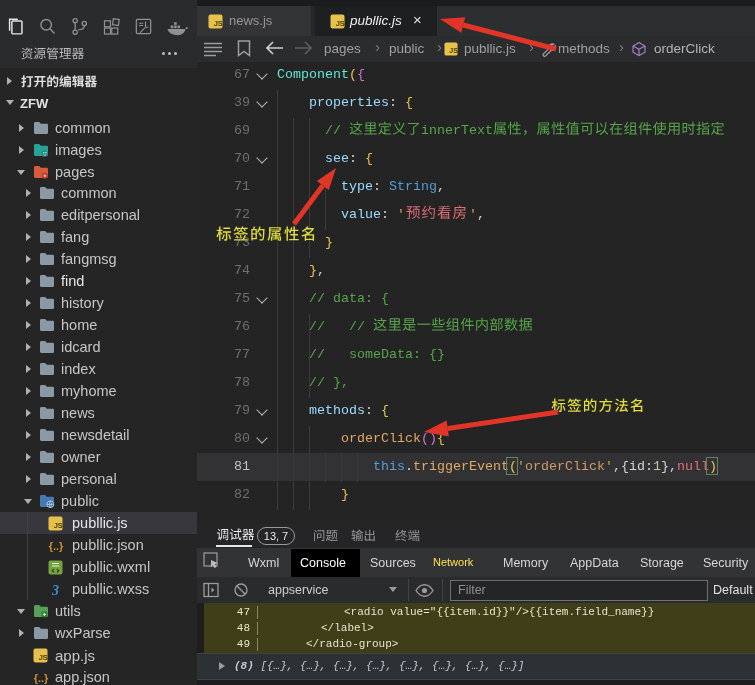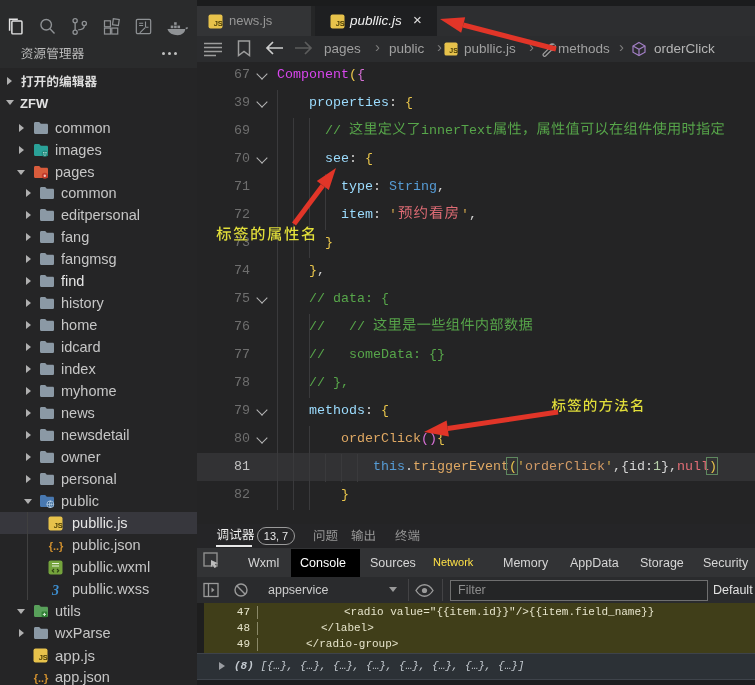--- a/index.html
+++ b/index.html
@@ -176,21 +176,21 @@
 <div class="abs" style="left:61px;top:493px;font-size:14.5px;color:#c6c6c6">public</div>
 <div class="trow" style="top:512px;background:#37373d"></div>
 <div class="abs" style="left:48px;top:516px"><svg width="15" height="15" viewBox="0 0 15 15">
         <rect x=".5" y=".5" width="14" height="14" rx="2" fill="#e7c24b"></rect>
         <text x="10.3" y="12" font-family="Liberation Sans" font-size="7.5" font-weight="bold" fill="#4a3d05" text-anchor="middle">JS</text>
       </svg></div>
 <div class="abs" style="left:72px;top:515px;font-size:14.5px;color:#e6e6e6">publlic.js</div>
 <div class="abs" style="left:48px;top:538px"><svg width="16" height="15" viewBox="0 0 16 15">
         <text x="8" y="11.5" font-family="Liberation Sans" font-size="11" font-weight="bold" fill="#cf8f2e" text-anchor="middle">{..}</text>
       </svg></div>
-<div class="abs" style="left:72px;top:537px;font-size:14.5px;color:#c6c6c6">public.json</div>
+<div class="abs" style="left:72px;top:537px;font-size:14.5px;color:#c6c6c6">publlic.json</div>
 <div class="abs" style="left:48px;top:560px"><svg width="15" height="15" viewBox="0 0 15 15">
         <rect x=".5" y=".5" width="14" height="14" rx="2" fill="#74a33c"></rect>
         <path d="M4 3.5h7M4 6h7" stroke="#e6f0d8" stroke-width="1.2"></path>
         <path d="M6 9 4.3 10.7 6 12.4M9 9l1.7 1.7L9 12.4" stroke="#2f4214" stroke-width="1.2" fill="none"></path>
       </svg></div>
 <div class="abs" style="left:72px;top:559px;font-size:14.5px;color:#c6c6c6">publlic.wxml</div>
 <div class="abs" style="left:48px;top:582px"><svg width="15" height="15" viewBox="0 0 15 15">
         <text x="7.5" y="12.5" font-family="Liberation Serif" font-size="14" font-weight="bold" font-style="italic" fill="#3d8fd1" text-anchor="middle">3</text>
       </svg></div>
 <div class="abs" style="left:72px;top:581px;font-size:14.5px;color:#c6c6c6">publlic.wxss</div>
@@ -291,21 +291,21 @@
 <div class="chev" style="left:258px;top:434px"></div>
 <div class="guide" style="left:277px;top:90px;height:420px"></div>
 <div class="guide" style="left:293px;top:118px;height:392px"></div>
 <div class="guide" style="left:309px;top:118px;height:140px"></div>
 <div class="guide" style="left:309px;top:314px;height:84px"></div>
 <div class="guide" style="left:309px;top:426px;height:84px"></div>
 <div class="guide" style="left:325px;top:174px;height:56px"></div>
 <div class="guide" style="left:325px;top:454px;height:28px"></div>
 <div class="guide" style="left:341px;top:454px;height:28px"></div>
 <div class="guide" style="left:357px;top:454px;height:28px"></div>
-<div class="cl" style="top:61px"><span style="color:#d946ef">Component</span><span style="color:#e9c54b">(</span><span style="color:#d670d6">{</span></div>
+<div class="cl" style="top:61px"><span style="color:#5eead4">Component</span><span style="color:#e9c54b">(</span><span style="color:#d670d6">{</span></div>
 <div class="cl" style="top:89px"><span style="color:#d4d4d4">    </span><span style="color:#9cdcfe">properties</span><span style="color:#d4d4d4">: </span><span style="color:#e9c54b">{</span></div>
 <div class="cl" style="top:117px"><span style="color:#d4d4d4">      </span><span style="color:#57a64a">// </span><span style="display:inline-block;vertical-align:-3px;width:72px"><svg width="72" height="16" viewBox="0 0 72.50 15.62" style="display:block">
           <path transform="translate(0.0,12.5) scale(0.01420,-0.01420)" d="M61 757C114 710 175 643 203 598L265 642C236 687 173 752 119 796ZM251 463H49V393H179V102C135 86 85 48 36 1L89 -72C137 -15 186 37 220 37C242 37 273 10 315 -13C384 -50 469 -60 588 -60C689 -60 860 -54 939 -49C940 -25 953 13 962 35C861 23 703 16 590 16C482 16 393 22 330 57C294 76 272 93 251 103ZM326 512C405 458 492 393 576 328C501 252 407 196 290 155C304 139 327 106 335 89C455 137 554 200 633 283C720 213 798 145 850 92L908 148C852 201 770 269 680 338C739 414 785 505 818 613H945V684H620L670 702C657 741 624 801 595 846L523 823C550 780 579 723 592 684H295V613H739C711 523 672 447 622 382C539 444 454 506 378 557Z" fill="#57a64a"></path>
           <path transform="translate(14.5,12.5) scale(0.01420,-0.01420)" d="M229 544H468V416H229ZM540 544H783V416H540ZM229 732H468V607H229ZM540 732H783V607H540ZM122 233V163H463V19H54V-51H948V19H544V163H894V233H544V349H861V800H154V349H463V233Z" fill="#57a64a"></path>
           <path transform="translate(29.0,12.5) scale(0.01420,-0.01420)" d="M224 378C203 197 148 54 36 -33C54 -44 85 -69 97 -83C164 -25 212 51 247 144C339 -29 489 -64 698 -64H932C935 -42 949 -6 960 12C911 11 739 11 702 11C643 11 588 14 538 23V225H836V295H538V459H795V532H211V459H460V44C378 75 315 134 276 239C286 280 294 324 300 370ZM426 826C443 796 461 758 472 727H82V509H156V656H841V509H918V727H558C548 760 522 810 500 847Z" fill="#57a64a"></path>
           <path transform="translate(43.5,12.5) scale(0.01420,-0.01420)" d="M413 819C449 744 494 642 512 576L580 604C560 670 516 768 478 844ZM792 767C730 575 638 405 503 268C377 395 279 553 214 725L145 703C218 516 318 349 447 214C338 118 203 40 36 -15C50 -31 68 -60 77 -79C249 -19 388 62 501 162C616 56 752 -27 910 -79C922 -59 945 -28 962 -12C808 35 672 114 558 216C701 361 798 539 869 743Z" fill="#57a64a"></path>
           <path transform="translate(58.0,12.5) scale(0.01420,-0.01420)" d="M97 762V688H745C670 617 560 539 464 491V18C464 1 458 -5 436 -5C413 -7 336 -7 253 -4C265 -26 279 -58 283 -80C385 -80 451 -79 490 -68C530 -56 543 -33 543 17V453C668 521 804 626 893 723L834 766L817 762Z" fill="#57a64a"></path>
         </svg></span><span style="color:#57a64a">innerText</span><span style="display:inline-block;vertical-align:-3px;width:232px"><svg width="232" height="16" viewBox="0 0 232.00 15.62" style="display:block">
           <path transform="translate(0.0,12.5) scale(0.01420,-0.01420)" d="M214 736H811V647H214ZM140 796V504C140 344 131 121 32 -36C51 -43 84 -62 98 -74C200 90 214 334 214 504V587H886V796ZM360 381H537V310H360ZM605 381H787V310H605ZM668 120 698 76 605 73V150H832V-12C832 -22 829 -26 817 -26C805 -27 768 -27 724 -25C731 -41 740 -62 743 -79C806 -79 847 -79 871 -70C896 -60 902 -45 902 -12V204H605V261H858V429H605V488C694 495 778 505 843 517L798 563C678 540 453 527 271 524C278 511 285 489 287 475C366 475 453 478 537 483V429H292V261H537V204H252V-81H321V150H537V71L361 65L365 8C463 12 596 19 729 26L755 -22L802 -4C784 32 746 91 713 134Z" fill="#57a64a"></path>
           <path transform="translate(14.5,12.5) scale(0.01420,-0.01420)" d="M172 840V-79H247V840ZM80 650C73 569 55 459 28 392L87 372C113 445 131 560 137 642ZM254 656C283 601 313 528 323 483L379 512C368 554 337 625 307 679ZM334 27V-44H949V27H697V278H903V348H697V556H925V628H697V836H621V628H497C510 677 522 730 532 782L459 794C436 658 396 522 338 435C356 427 390 410 405 400C431 443 454 496 474 556H621V348H409V278H621V27Z" fill="#57a64a"></path>
@@ -319,21 +319,21 @@
           <path transform="translate(130.5,12.5) scale(0.01420,-0.01420)" d="M48 58 63 -14C157 10 282 42 401 73L394 137C266 106 134 76 48 58ZM481 790V11H380V-58H959V11H872V790ZM553 11V207H798V11ZM553 466H798V274H553ZM553 535V721H798V535ZM66 423C81 430 105 437 242 454C194 388 150 335 130 315C97 278 71 253 49 249C58 231 69 197 73 182C94 194 129 204 401 259C400 274 400 302 402 321L182 281C265 370 346 480 415 591L355 628C334 591 311 555 288 520L143 504C207 590 269 701 318 809L250 840C205 719 126 588 102 555C79 521 60 497 42 493C50 473 62 438 66 423Z" fill="#57a64a"></path>
           <path transform="translate(145.0,12.5) scale(0.01420,-0.01420)" d="M317 341V268H604V-80H679V268H953V341H679V562H909V635H679V828H604V635H470C483 680 494 728 504 775L432 790C409 659 367 530 309 447C327 438 359 420 373 409C400 451 425 504 446 562H604V341ZM268 836C214 685 126 535 32 437C45 420 67 381 75 363C107 397 137 437 167 480V-78H239V597C277 667 311 741 339 815Z" fill="#57a64a"></path>
           <path transform="translate(159.5,12.5) scale(0.01420,-0.01420)" d="M599 836V729H321V660H599V562H350V285H594C587 230 572 178 540 131C487 168 444 213 413 265L350 244C387 180 436 126 495 81C449 39 381 4 284 -21C300 -37 321 -66 330 -83C434 -52 506 -10 557 39C658 -22 784 -62 927 -82C937 -60 956 -31 972 -14C828 2 702 37 601 92C641 151 659 216 667 285H929V562H672V660H962V729H672V836ZM420 499H599V394L598 349H420ZM672 499H857V349H671L672 394ZM278 842C219 690 122 542 21 446C34 428 55 389 63 372C101 410 138 454 173 503V-84H245V612C284 679 320 749 348 820Z" fill="#57a64a"></path>
           <path transform="translate(174.0,12.5) scale(0.01420,-0.01420)" d="M153 770V407C153 266 143 89 32 -36C49 -45 79 -70 90 -85C167 0 201 115 216 227H467V-71H543V227H813V22C813 4 806 -2 786 -3C767 -4 699 -5 629 -2C639 -22 651 -55 655 -74C749 -75 807 -74 841 -62C875 -50 887 -27 887 22V770ZM227 698H467V537H227ZM813 698V537H543V698ZM227 466H467V298H223C226 336 227 373 227 407ZM813 466V298H543V466Z" fill="#57a64a"></path>
           <path transform="translate(188.5,12.5) scale(0.01420,-0.01420)" d="M474 452C527 375 595 269 627 208L693 246C659 307 590 409 536 485ZM324 402V174H153V402ZM324 469H153V688H324ZM81 756V25H153V106H394V756ZM764 835V640H440V566H764V33C764 13 756 6 736 6C714 4 640 4 562 7C573 -15 585 -49 590 -70C690 -70 754 -69 790 -56C826 -44 840 -22 840 33V566H962V640H840V835Z" fill="#57a64a"></path>
           <path transform="translate(203.0,12.5) scale(0.01420,-0.01420)" d="M837 781C761 747 634 712 515 687V836H441V552C441 465 472 443 588 443C612 443 796 443 821 443C920 443 945 476 956 610C935 614 903 626 887 637C881 529 872 511 817 511C777 511 622 511 592 511C527 511 515 518 515 552V625C645 650 793 684 894 725ZM512 134H838V29H512ZM512 195V295H838V195ZM441 359V-79H512V-33H838V-75H912V359ZM184 840V638H44V567H184V352L31 310L53 237L184 276V8C184 -6 178 -10 165 -11C152 -11 111 -11 65 -10C74 -30 85 -61 88 -79C155 -80 195 -77 222 -66C248 -54 257 -34 257 9V298L390 339L381 409L257 373V567H376V638H257V840Z" fill="#57a64a"></path>
           <path transform="translate(217.5,12.5) scale(0.01420,-0.01420)" d="M224 378C203 197 148 54 36 -33C54 -44 85 -69 97 -83C164 -25 212 51 247 144C339 -29 489 -64 698 -64H932C935 -42 949 -6 960 12C911 11 739 11 702 11C643 11 588 14 538 23V225H836V295H538V459H795V532H211V459H460V44C378 75 315 134 276 239C286 280 294 324 300 370ZM426 826C443 796 461 758 472 727H82V509H156V656H841V509H918V727H558C548 760 522 810 500 847Z" fill="#57a64a"></path>
         </svg></span></div>
 <div class="cl" style="top:173px"><span style="color:#d4d4d4">        </span><span style="color:#9cdcfe">type</span><span style="color:#d4d4d4">: </span><span style="color:#569cd6">String</span><span style="color:#d4d4d4">,</span></div>
 <div class="cl" style="top:145px"><span style="color:#d4d4d4">      </span><span style="color:#9cdcfe">see</span><span style="color:#d4d4d4">: </span><span style="color:#e9c54b">{</span></div>
-<div class="cl" style="top:201px"><span style="color:#d4d4d4">        </span><span style="color:#9cdcfe">item</span><span style="color:#d4d4d4">: </span><span style="color:#c8a04a">'</span><span style="display:inline-block;vertical-align:-3px;width:64px"><svg width="64" height="16" viewBox="0 0 64.00 16.50" style="display:block">
+<div class="cl" style="top:201px"><span style="color:#d4d4d4">        </span><span style="color:#9cdcfe">value</span><span style="color:#d4d4d4">: </span><span style="color:#c8a04a">'</span><span style="display:inline-block;vertical-align:-3px;width:64px"><svg width="64" height="16" viewBox="0 0 64.00 16.50" style="display:block">
           <path transform="translate(0.0,13.2) scale(0.01500,-0.01500)" d="M670 495V295C670 192 647 57 410 -21C427 -35 447 -60 456 -75C710 18 741 168 741 294V495ZM725 88C788 38 869 -34 908 -79L960 -26C920 17 837 86 775 134ZM88 608C149 567 227 512 282 470H38V403H203V10C203 -3 199 -6 184 -7C170 -7 124 -7 72 -6C83 -27 93 -57 96 -78C165 -78 210 -77 238 -65C267 -53 275 -32 275 8V403H382C364 349 344 294 326 256L383 241C410 295 441 383 467 460L420 473L409 470H341L361 496C338 514 306 538 270 562C329 615 394 692 437 764L391 796L378 792H59V725H328C297 680 256 631 218 598L129 656ZM500 628V152H570V559H846V154H919V628H724L759 728H959V796H464V728H677C670 695 661 659 652 628Z" fill="#e06c75"></path>
           <path transform="translate(16.0,13.2) scale(0.01500,-0.01500)" d="M40 53 52 -20C154 1 293 29 427 56L422 122C281 95 135 68 40 53ZM498 415C571 350 655 258 691 196L747 243C709 306 624 394 549 457ZM61 424C76 432 101 437 231 452C185 388 142 337 123 317C91 281 66 256 44 252C53 233 64 199 68 184C91 196 127 204 413 252C410 267 409 295 410 316L174 281C256 369 338 479 408 590L345 628C325 591 301 553 277 518L140 505C204 590 267 699 317 807L246 836C199 716 121 589 97 556C73 522 55 500 36 495C45 476 57 440 61 424ZM566 840C534 704 478 568 409 481C426 471 458 450 472 439C502 480 530 530 555 586H849C838 193 824 43 794 10C783 -3 772 -7 753 -6C729 -6 672 -6 609 0C623 -21 632 -51 633 -72C689 -76 747 -77 780 -73C815 -70 837 -61 859 -33C897 15 909 166 922 618C922 628 923 656 923 656H584C604 710 623 767 638 825Z" fill="#e06c75"></path>
           <path transform="translate(32.0,13.2) scale(0.01500,-0.01500)" d="M332 214H768V144H332ZM332 267V335H768V267ZM332 92H768V18H332ZM826 832C666 800 362 785 118 783C125 767 132 742 133 725C220 725 314 727 408 731C401 708 394 685 386 662H132V602H364C354 577 343 552 330 527H59V465H296C233 359 147 267 33 202C49 187 71 160 81 143C150 184 209 234 260 291V-82H332V-42H768V-82H843V395H340C355 418 369 441 382 465H941V527H413C425 552 436 577 446 602H883V662H468L491 735C635 744 773 758 874 778Z" fill="#e06c75"></path>
           <path transform="translate(48.0,13.2) scale(0.01500,-0.01500)" d="M504 479C525 446 551 400 564 371H244V309H434C418 154 376 39 198 -22C213 -35 233 -61 241 -78C378 -28 445 53 479 159H777C767 57 756 13 739 -2C731 -9 721 -10 702 -10C682 -10 626 -9 571 -4C582 -22 590 -48 592 -67C648 -70 703 -71 731 -69C762 -67 782 -62 800 -45C827 -20 841 41 854 189C855 199 856 219 856 219H494C500 247 504 278 508 309H919V371H576L633 394C620 423 592 468 568 502ZM443 820C455 796 467 767 477 740H136V502C136 345 127 118 32 -42C52 -49 85 -66 100 -78C197 89 212 336 212 502V506H885V740H560C549 771 532 809 516 841ZM212 676H810V570H212Z" fill="#e06c75"></path>
         </svg></span><span style="color:#c8a04a">'</span><span style="color:#d4d4d4">,</span></div>
 <div class="cl" style="top:229px"><span style="color:#d4d4d4">      </span><span style="color:#e9c54b">}</span></div>
 <div class="cl" style="top:257px"><span style="color:#d4d4d4">    </span><span style="color:#e9c54b">}</span><span style="color:#d4d4d4">,</span></div>
 <div class="cl" style="top:285px"><span style="color:#d4d4d4">    </span><span style="color:#57a64a">// data: {</span></div>
 <div class="cl" style="top:313px"><span style="color:#d4d4d4">    </span><span style="color:#57a64a">//   // </span><span style="display:inline-block;vertical-align:-3px;width:160px"><svg width="160" height="16" viewBox="0 0 159.50 15.62" style="display:block">
           <path transform="translate(0.0,12.5) scale(0.01420,-0.01420)" d="M61 757C114 710 175 643 203 598L265 642C236 687 173 752 119 796ZM251 463H49V393H179V102C135 86 85 48 36 1L89 -72C137 -15 186 37 220 37C242 37 273 10 315 -13C384 -50 469 -60 588 -60C689 -60 860 -54 939 -49C940 -25 953 13 962 35C861 23 703 16 590 16C482 16 393 22 330 57C294 76 272 93 251 103ZM326 512C405 458 492 393 576 328C501 252 407 196 290 155C304 139 327 106 335 89C455 137 554 200 633 283C720 213 798 145 850 92L908 148C852 201 770 269 680 338C739 414 785 505 818 613H945V684H620L670 702C657 741 624 801 595 846L523 823C550 780 579 723 592 684H295V613H739C711 523 672 447 622 382C539 444 454 506 378 557Z" fill="#57a64a"></path>

